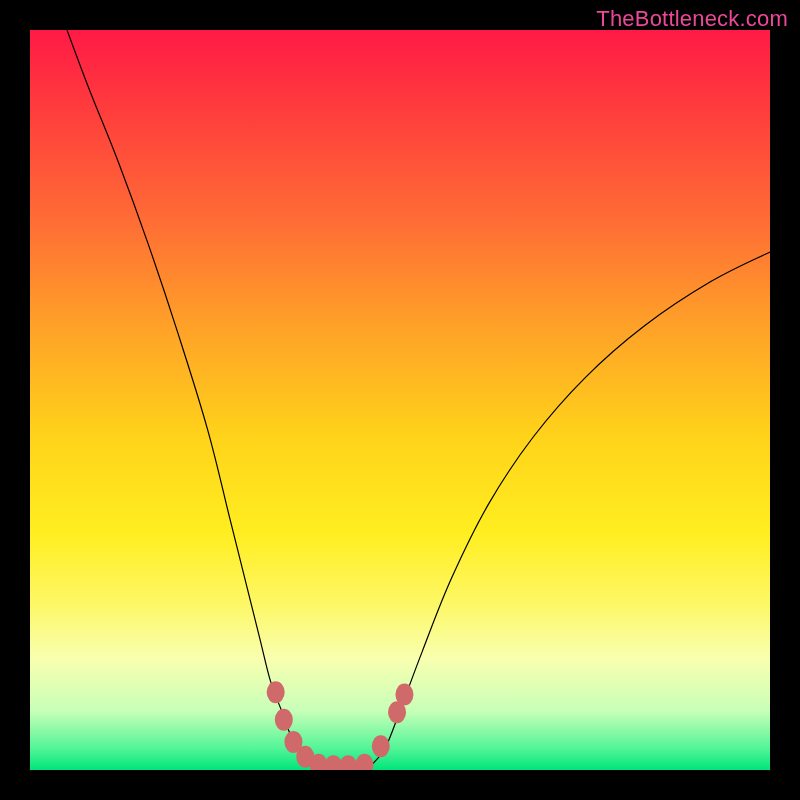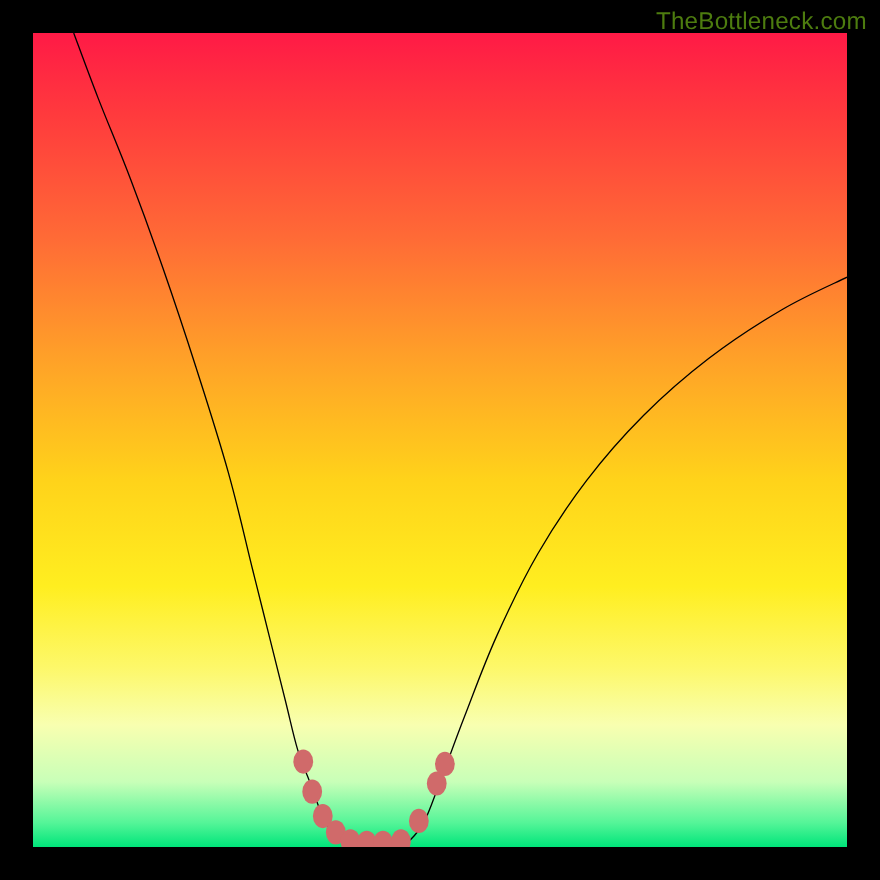--- a/index.html
+++ b/index.html
@@ -22,21 +22,21 @@
       #f8ffb0 85%,
       #c8ffb8 92%,
       #55f598 97%,
       #00e57a 100%);
     overflow: hidden;
   }
   .watermark {
     position: absolute;
     top: 6px;
     right: 12px;
-    color: #4d7c0f;
+    color: #ec4899;
     font-size: 22px;
     letter-spacing: 0.2px;
     font-weight: 500;
   }
   svg.plot {
     position: absolute;
     left: 0; top: 0;
     width: 100%; height: 100%;
   }
   .curve { fill: none; stroke: #000; stroke-width: 1.2; }

